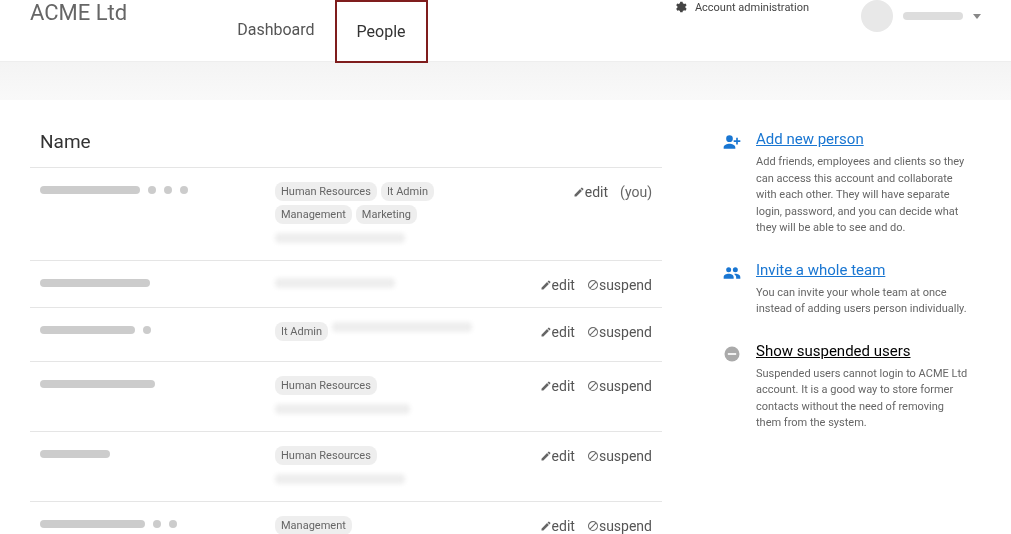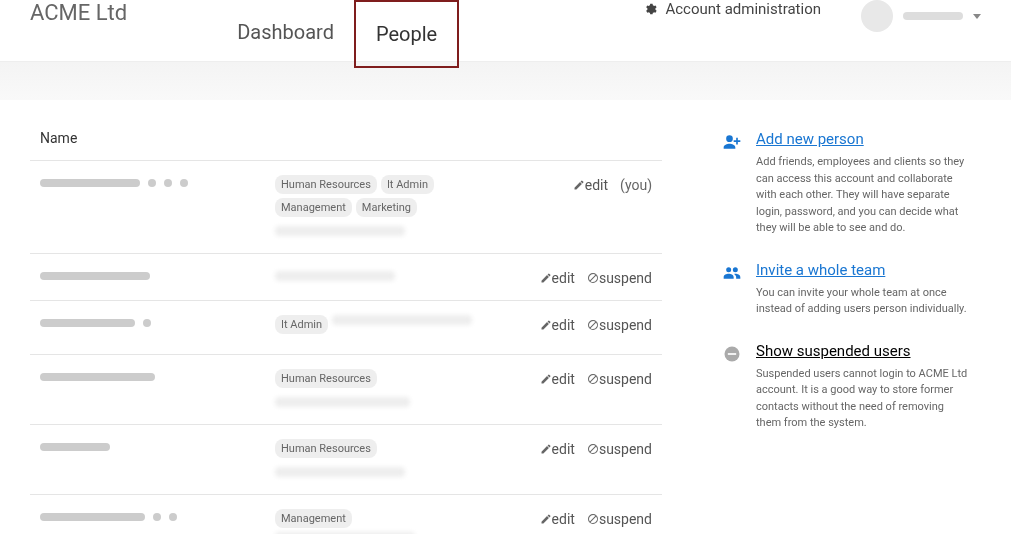--- a/index.html
+++ b/index.html
@@ -1,32 +1,32 @@
 <!DOCTYPE html>
 <html><head>
 <meta charset="utf-8">
 <style>
   * { box-sizing: border-box; margin: 0; padding: 0; }
   body { font-family: -apple-system, "Segoe UI", Roboto, Arial, sans-serif; font-size: 14px; color: #333; background: #fff; width: 1011px; }
   .header { display: flex; align-items: flex-start; height: 62px; padding: 0 30px; background: #fff; border-bottom: 1px solid #eee; }
   .brand { font-size: 22px; color: #666; font-weight: 400; flex: 0 0 auto; margin-right: 90px; }
   .nav { display: flex; gap: 0; }
-  .nav-item { padding: 20px 20px; color: #555; cursor: pointer; font-size: 20px; }
+  .nav-item { padding: 20px 20px; color: #555; cursor: pointer; font-size: 16px; }
   .nav-item.active { border: 2px solid #7f1d1d; color: #333; }
   .spacer { flex: 1; }
-  .acct-admin { display: flex; align-items: center; gap: 8px; color: #444; cursor: pointer; font-size: 15px; margin-right: 40px; }
+  .acct-admin { display: flex; align-items: center; gap: 8px; color: #444; cursor: pointer; font-size: 11px; margin-right: 52px; }
   .gear { width: 14px; height: 14px; }
   .avatar-area { display: flex; align-items: center; gap: 10px; }
   .avatar-circle { width: 32px; height: 32px; border-radius: 50%; background: #e8e8e8; }
   .avatar-name { width: 60px; height: 8px; background: #ddd; border-radius: 4px; }
   .caret { width: 0; height: 0; border-left: 4px solid transparent; border-right: 4px solid transparent; border-top: 5px solid #888; }
   .banner { height: 38px; background: linear-gradient(180deg, #f4f4f4, #f9f9f9); }
   .content { display: flex; padding: 30px 20px 0 30px; gap: 60px; }
   .main { flex: 0 0 632px; }
-  .table-header { padding: 0 10px 14px 10px; border-bottom: 1px solid #e5e5e5; color: #333; font-size: 14px; }
+  .table-header { padding: 0 10px 14px 10px; border-bottom: 1px solid #e5e5e5; color: #333; font-size: 19px; }
   .row { display: flex; align-items: flex-start; padding: 14px 10px; border-bottom: 1px solid #e5e5e5; gap: 10px; }
   .col-name { flex: 0 0 225px; display: flex; gap: 8px; align-items: center; padding-top: 4px; }
   .placeholder-long { height: 8px; background: #ccc; border-radius: 4px; }
   .placeholder-dot { width: 8px; height: 8px; background: #ccc; border-radius: 50%; }
   .col-tags { flex: 1; }
   .tags-line { display: flex; flex-wrap: wrap; gap: 4px; margin-bottom: 6px; }
   .tag { background: #eee; color: #666; font-size: 11px; padding: 3px 6px; border-radius: 8px; }
   .email-blur { height: 10px; background: #eee; border-radius: 4px; filter: blur(2px); display: inline-block; }
   .col-actions { flex: 0 0 150px; display: flex; justify-content: flex-end; gap: 12px; align-items: center; padding-top: 2px; }
   .action { color: #555; display: flex; align-items: center; gap: 0; cursor: pointer; font-size: 14px; }

